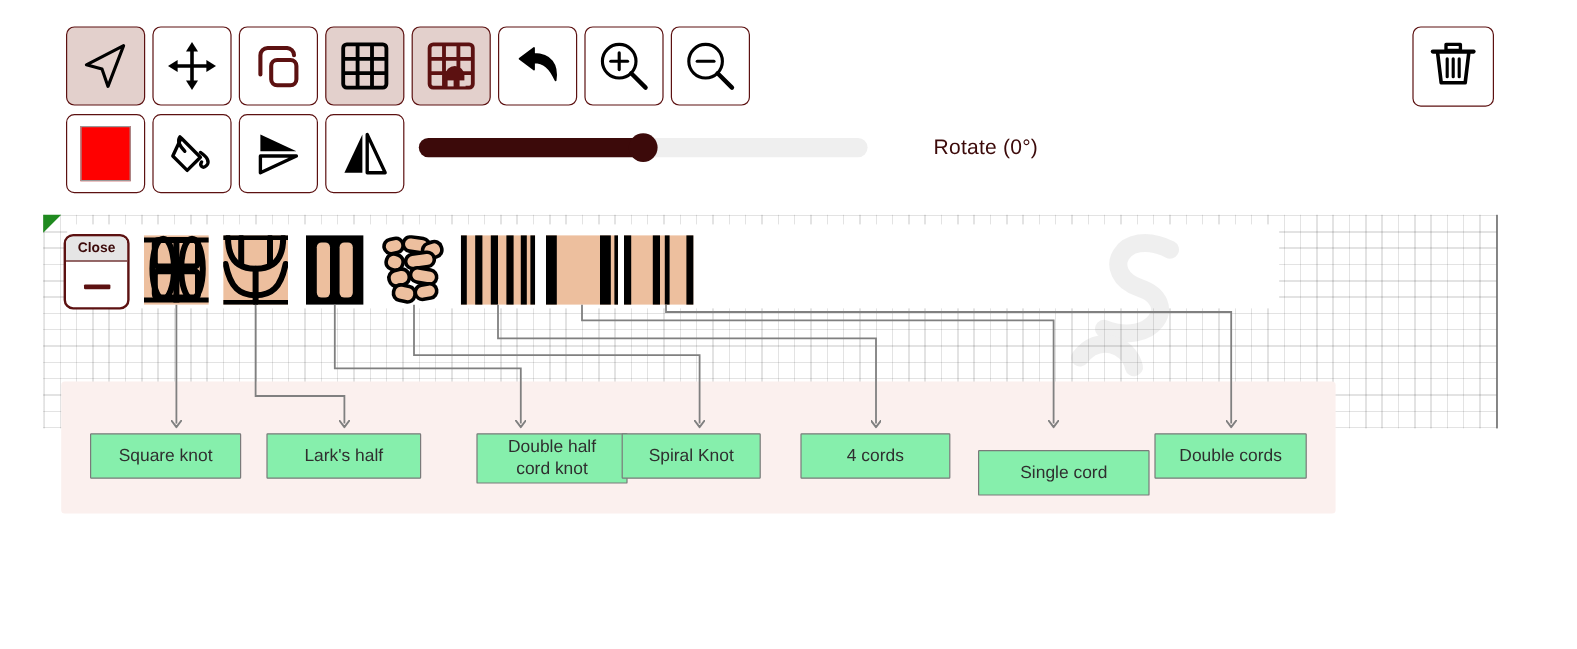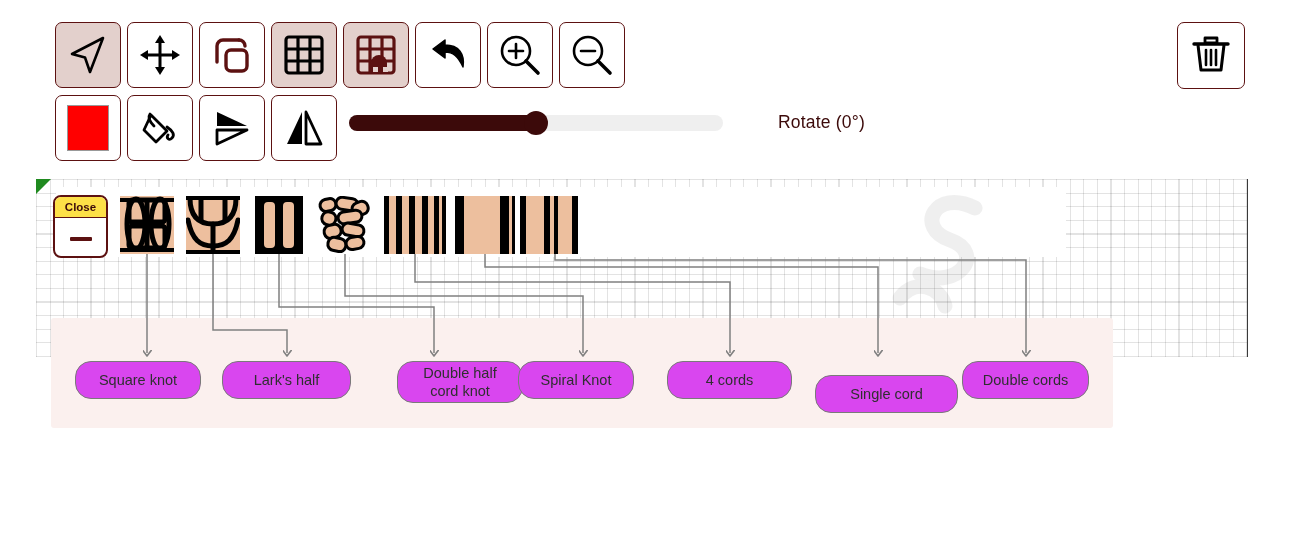--- a/index.html
+++ b/index.html
@@ -168,21 +168,21 @@
     overflow: hidden;
     cursor: pointer;
   }
   #close-widget-title {
     height: 20px;
     line-height: 20px;
     text-align: center;
     font-size: 11.5px;
     font-weight: bold;
     color: #3c0a0a;
-    background: #fde047;
+    background: #e5e5e5;
     border-bottom: 1.5px solid #5c1111;
   }
   #close-widget-body {
     height: 41px;
     display: flex;
     align-items: center;
     justify-content: center;
   }
   #close-widget-dash {
     width: 22px;
@@ -206,22 +206,22 @@
     top: 318px;
     width: 1062px;
     height: 110px;
     background: #fbf0ee;
     border-radius: 3px;
   }
   .legend-chip {
     position: absolute;
     box-sizing: border-box;
     border: 1.5px solid #7a7a7a;
-    border-radius: 16px;
-    background: #d946ef;
+    border-radius: 1px;
+    background: #86efac;
     display: flex;
     align-items: center;
     justify-content: center;
     text-align: center;
     font-size: 14.5px;
     color: #2f2f2f;
     line-height: 1.25;
     padding: 0 6px;
     cursor: pointer;
   }

